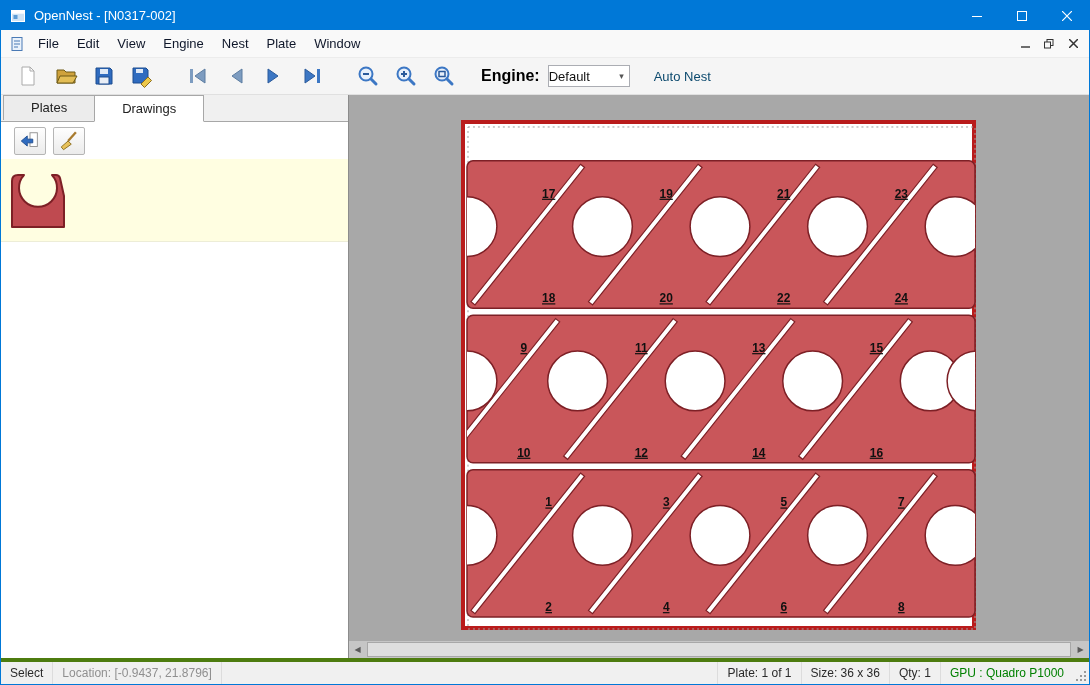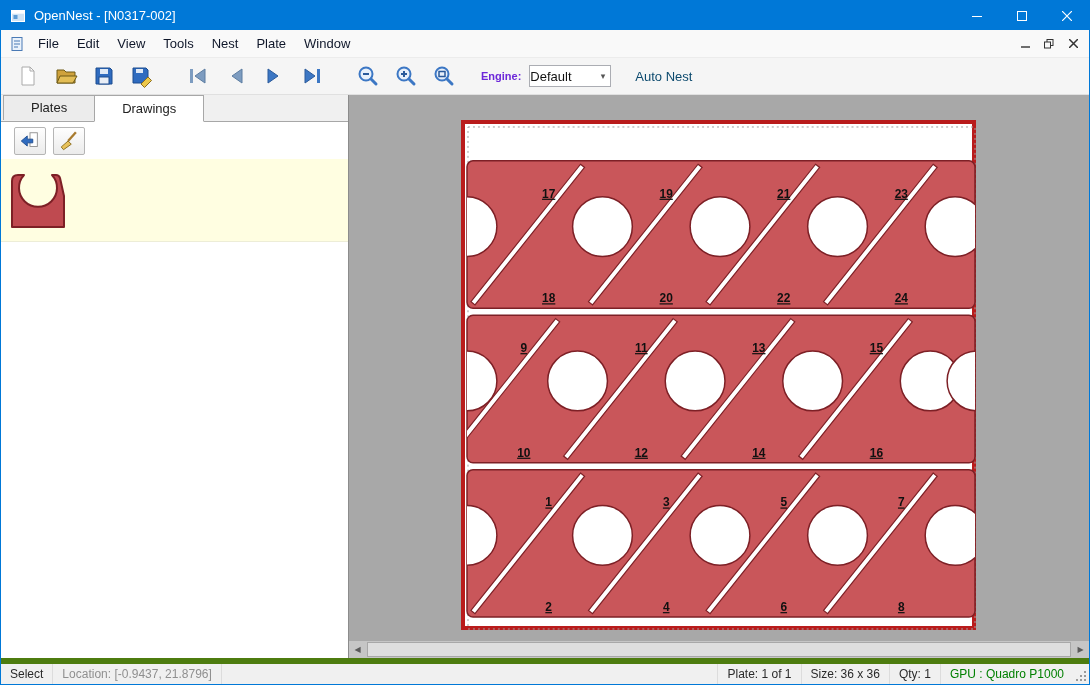--- a/index.html
+++ b/index.html
@@ -16,21 +16,21 @@
   .menubar { height:27px; background:#f9f9f9; display:flex; align-items:center; font-size:13px; color:#0f172a; flex:0 0 auto; }
   .menu-doc-icon { width:16px; height:16px; margin:0 4px 0 8px; }
   .menu-item { padding:5px 9px; cursor:default; }
   .mdi-btns { margin-left:auto; display:flex; align-items:center; padding-right:8px; gap:8px; }
   .mdi-btn { width:16px; height:16px; display:flex; align-items:center; justify-content:center; }
 
   
   .toolbar { height:38px; background:#f5f5f5; border-top:1px solid #ececec; border-bottom:1px solid #e0e0e0; display:flex; align-items:center; padding-left:12px; flex:0 0 auto; }
   .tbtn { width:30px; height:30px; display:flex; align-items:center; justify-content:center; margin-right:8px; border-radius:2px; }
   .tb-gap { width:18px; flex:0 0 auto; }
-  .engine-label { font-size:11px; font-weight:bold; color:#6d28d9; margin:0 8px 0 14px; }
+  .engine-label { font-size:16px; font-weight:bold; color:#000000; margin:0 8px 0 14px; }
   .engine-combo { width:82px; height:22px; background:#fff; border:1px solid #abadb3; display:flex; align-items:center; font-size:13px; color:#111; }
   .engine-caret { margin-left:auto; padding-right:5px; font-size:9px; color:#555; }
   .autonest { font-size:13px; color:#0c4a6e; margin-left:18px; padding:4px 6px; }
 
   
   .main { flex:1; display:flex; min-height:0; }
   .sidebar { width:348px; background:#fff; border-right:1px solid #8c8c8c; display:flex; flex-direction:column; flex:0 0 auto; }
   .tabs { height:27px; background:#f0f0f0; display:flex; align-items:flex-start; border-bottom:1px solid #a7a7a7; padding-left:2px; flex:0 0 auto; }
   .tab { font-size:13px; padding:4px 27px 5px 27px; border:1px solid #a7a7a7; border-bottom:none; background:#ececec; margin-right:-1px; color:#222; }
   .tab.active { background:#fff; margin-bottom:-1px; border-bottom:1px solid #fff; padding-top:5px; }
@@ -44,21 +44,21 @@
 
   
   .canvas { flex:1; position:relative; background:#a8a8a8; min-width:0; overflow:hidden; }
   .plate { position:absolute; left:112px; top:25px; width:515px; height:510px; background:#ffffff; border:4px solid #b91c1c; }
   .plate svg { display:block; }
   .hscroll { position:absolute; left:0; right:0; bottom:0; height:17px; background:#c6c6c6; display:flex; }
   .hs-arrow { width:17px; height:17px; display:flex; align-items:center; justify-content:center; color:#5a5a5a; font-size:8px; flex:0 0 auto; }
   .hs-thumb { flex:1; margin:1px 1px; background:#dedede; border:1px solid #a8a8a8; }
 
   
-  .statusbar { height:26px; background:#f0f0f0; border-top:6px solid #4d7c0f; display:flex; align-items:stretch; font-size:12px; color:#2a2a2a; flex:0 0 auto; }
+  .statusbar { height:26px; background:#f0f0f0; border-top:4px solid #4d7c0f; display:flex; align-items:stretch; font-size:12px; color:#2a2a2a; flex:0 0 auto; }
   .sb-cell { display:flex; align-items:center; padding:0 9px; border-right:1px solid #dcdcdc; white-space:nowrap; }
   .sb-left-loc { color:#8f8f8f; }
   .sb-spacer { flex:1; border-right:none; }
   .sb-right { border-right:none; border-left:1px solid #dcdcdc; }
   .grip { width:16px; display:flex; align-items:flex-end; justify-content:flex-end; padding:0 2px 2px 0; }
 </style>
 </head>
 <body>
 
 <div class="window">
@@ -94,21 +94,21 @@
       <svg width="16" height="16" viewBox="0 0 16 16">
           <rect x="3" y="1.5" width="10" height="13" fill="#eaf2fb" stroke="#4a7ab5"></rect>
           <line x1="5" y1="5" x2="11" y2="5" stroke="#4a7ab5"></line>
           <line x1="5" y1="8" x2="11" y2="8" stroke="#4a7ab5"></line>
           <line x1="5" y1="11" x2="9" y2="11" stroke="#4a7ab5"></line>
         </svg>
     </span>
     <span class="menu-item">File</span>
     <span class="menu-item">Edit</span>
     <span class="menu-item">View</span>
-    <span class="menu-item">Tools</span>
+    <span class="menu-item">Engine</span>
     <span class="menu-item">Nest</span>
     <span class="menu-item">Plate</span>
     <span class="menu-item">Window</span>
     <div class="mdi-btns">
       <span class="mdi-btn">
         <svg width="9" height="9">
             <line x1="0" y1="8" x2="9" y2="8" stroke="#333" stroke-width="1.4"></line>
           </svg>
       </span>
       <span class="mdi-btn">

